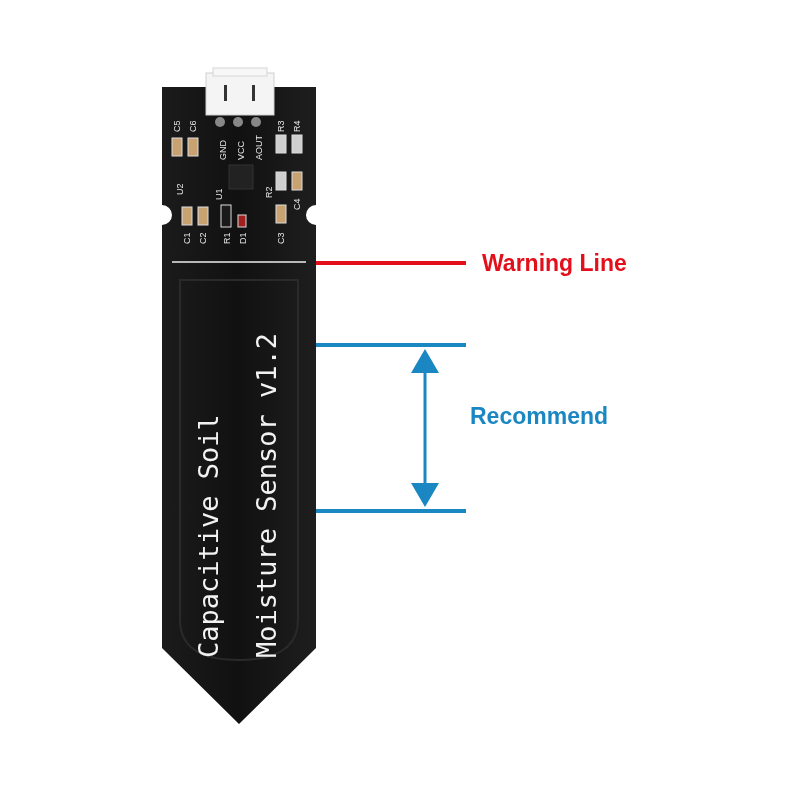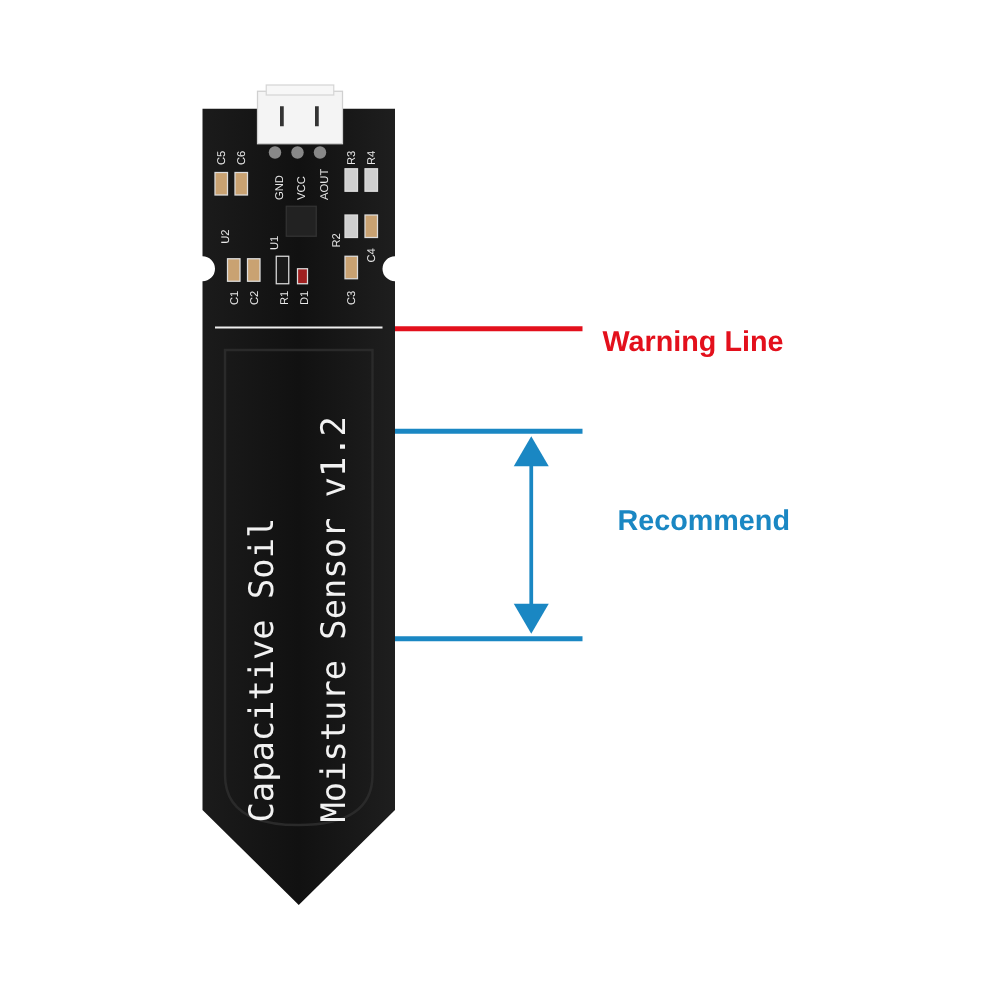--- a/index.html
+++ b/index.html
@@ -2,22 +2,22 @@
 <html><head>
 <meta charset="utf-8">
 <style>
   html, body { margin: 0; padding: 0; background: #ffffff; }
   body { width: 800px; height: 800px; position: relative; overflow: hidden;
          font-family: "Liberation Sans", sans-serif; }
   svg { position: absolute; left: 0; top: 0; }
   .silk { fill: #e8e8e8; font-family: "Liberation Sans", sans-serif; font-size: 9px; }
   .board-text { fill: #f2f2f2; font-family: "DejaVu Sans Mono", monospace; font-size: 27px; }
   .label { position: absolute; font-weight: bold; font-family: "Liberation Sans", sans-serif; }
-  #warning-label { left: 482px; top: 260px; font-size: 23px; color: #e3101c; }
-  #depth-label { left: 442px; top: 403px; width: 190px; text-align: right;
+  #warning-label { left: 482px; top: 250px; font-size: 23px; color: #e3101c; }
+  #depth-label { left: 470px; top: 403px; width: 190px; text-align: left;
                  font-size: 23px; line-height: 27px; color: #1a87c3; }
 </style>
 </head>
 <body>
 
 <svg width="800" height="800" viewBox="0 0 800 800">
   <defs>
     <linearGradient id="pcb" x1="0" x2="1" y1="0" y2="0">
       <stop offset="0" stop-color="#1b1b1b"></stop>
       <stop offset="0.5" stop-color="#111111"></stop>

